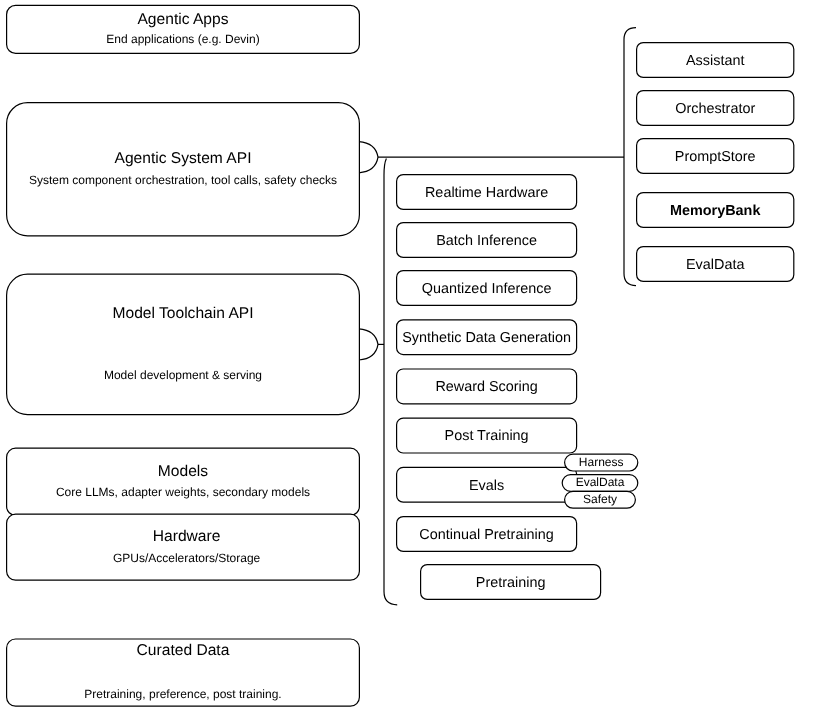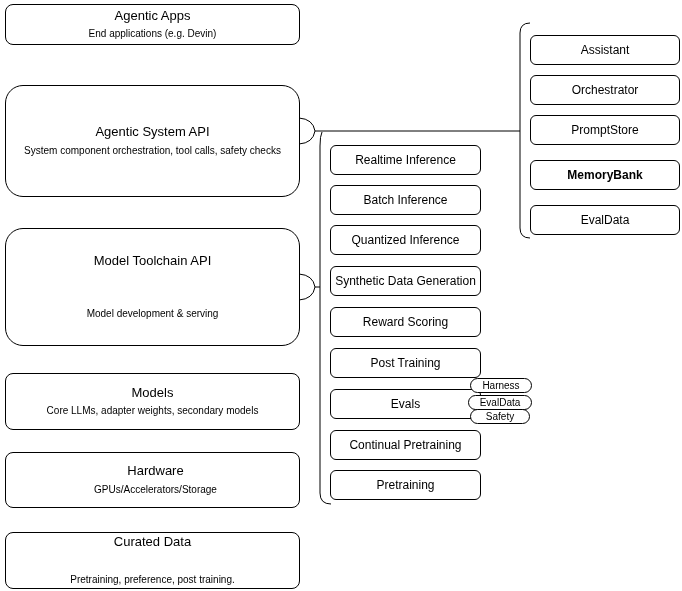--- a/index.html
+++ b/index.html
@@ -45,21 +45,21 @@
     background: #fff;
     display: flex;
     align-items: center;
     justify-content: center;
     font-size: 12px;
     z-index: 1;
   }
   .right-box {
     position: absolute;
     left: 530px;
-    width: 150px;
+    width: 132px;
     height: 30px;
     border: 1px solid #000;
     border-radius: 6px;
     background: #fff;
     display: flex;
     align-items: center;
     justify-content: center;
     font-size: 12px;
     z-index: 1;
   }
@@ -110,32 +110,32 @@
   <div class="stack-box" style="top:228px;height:118px;border-radius:18px;gap:40px;">
     <div class="box-title">Model Toolchain API</div>
     <div class="box-sub">Model development &amp; serving</div>
   </div>
 
   <div class="stack-box" style="top:373px;height:57px;border-radius:8px;">
     <div class="box-title">Models</div>
     <div class="box-sub">Core LLMs, adapter weights, secondary models</div>
   </div>
 
-  <div class="stack-box" style="top:452px;height:56px;border-radius:8px;padding-left:16px;">
+  <div class="stack-box" style="top:428px;height:56px;border-radius:8px;padding-left:16px;">
     <div class="box-title">Hardware</div>
     <div class="box-sub">GPUs/Accelerators/Storage</div>
   </div>
 
   <div class="stack-box" style="top:532px;height:57px;border-radius:8px;gap:24px;">
     <div class="box-title">Curated Data</div>
     <div class="box-sub">Pretraining, preference, post training.</div>
   </div>
 
   <div class="mid-box" style="top:145px;">
-    <span>Realtime Inference</span>
+    <span>Realtime Hardware</span>
   </div>
   <div class="mid-box" style="top:185px;">
     <span>Batch Inference</span>
   </div>
   <div class="mid-box" style="top:225px;">
     <span>Quantized Inference</span>
   </div>
   <div class="mid-box" style="top:266px;">
     <span>Synthetic Data Generation</span>
   </div>
@@ -144,21 +144,21 @@
   </div>
   <div class="mid-box" style="top:348px;">
     <span>Post Training</span>
   </div>
   <div class="mid-box" style="top:389px;">
     <span>Evals</span>
   </div>
   <div class="mid-box" style="top:430px;">
     <span>Continual Pretraining</span>
   </div>
-  <div class="mid-box" style="top:470px;">
+  <div class="mid-box" style="top:470px;margin-left:20px;">
     <span>Pretraining</span>
   </div>
 
   <div class="tag" style="left:470px;top:378px;width:62px;">
     <span>Harness</span>
   </div>
   <div class="tag" style="left:468px;top:395px;width:64px;">
     <span>EvalData</span>
   </div>
   <div class="tag" style="left:470px;top:409px;width:60px;">

